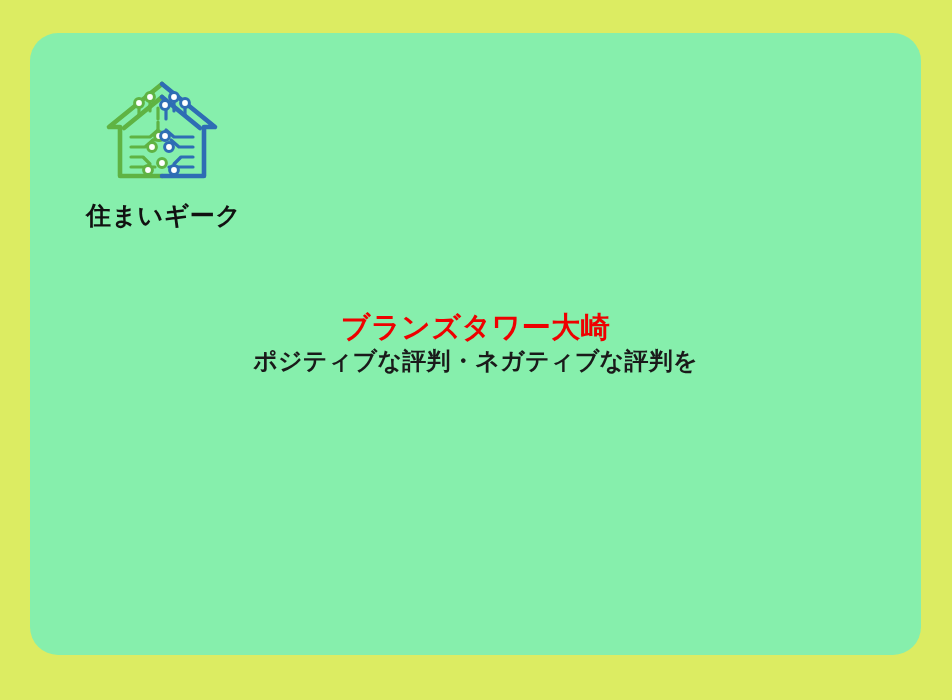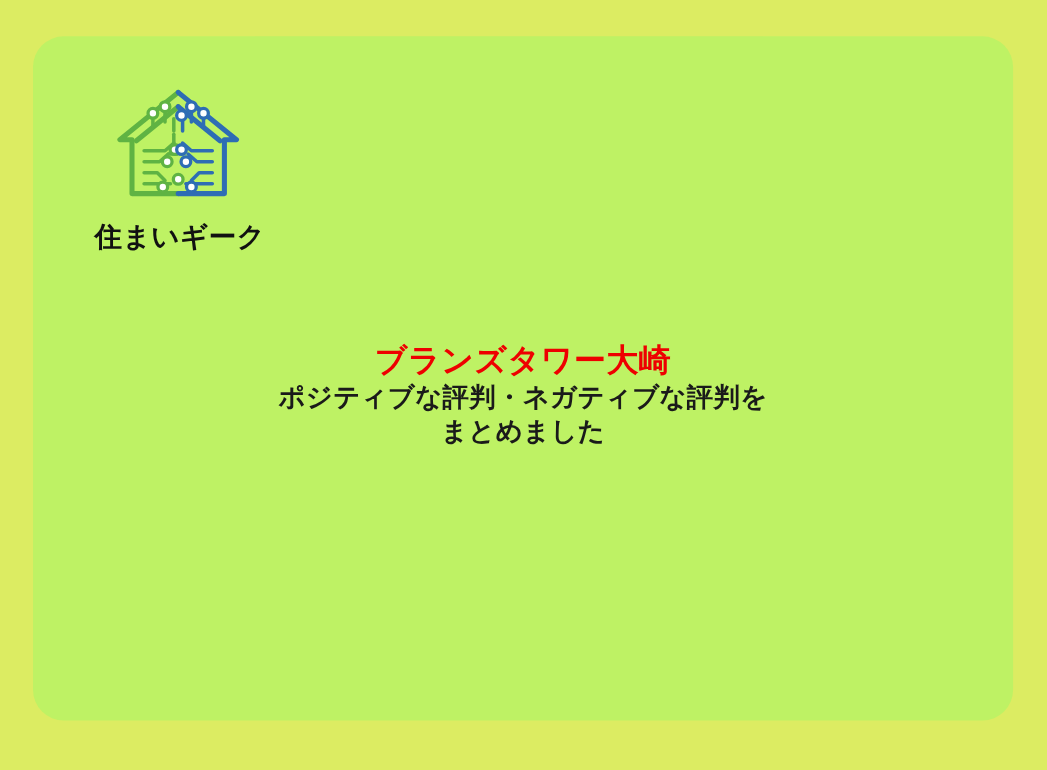--- a/index.html
+++ b/index.html
@@ -20,21 +20,21 @@
     background: #dcec62;
     box-sizing: border-box;
   }
 
   #card {
     position: absolute;
     left: 30px;
     top: 33px;
     width: 891px;
     height: 622px;
-    background: #bef264;
+    background: #86efac;
     border-radius: 28px;
     box-sizing: border-box;
   }
 
   
   #brand {
     position: absolute;
     left: 45px;
     top: 42px;
     width: 230px;
@@ -154,17 +154,16 @@
           <circle cx="62" cy="30" r="4.4"></circle>
         </g>
       </svg>
 
       <p id="brand-name">住まいギーク</p>
     </div>
 
     <div id="headline">
       <span class="hl-line" id="hl-title">ブランズタワー大崎</span>
       <span class="hl-line hl-sub">ポジティブな評判・ネガティブな評判を</span>
-      <span class="hl-line hl-sub">まとめました</span>
     </div>
 
   </div>
 </div>
 
 </body></html>

